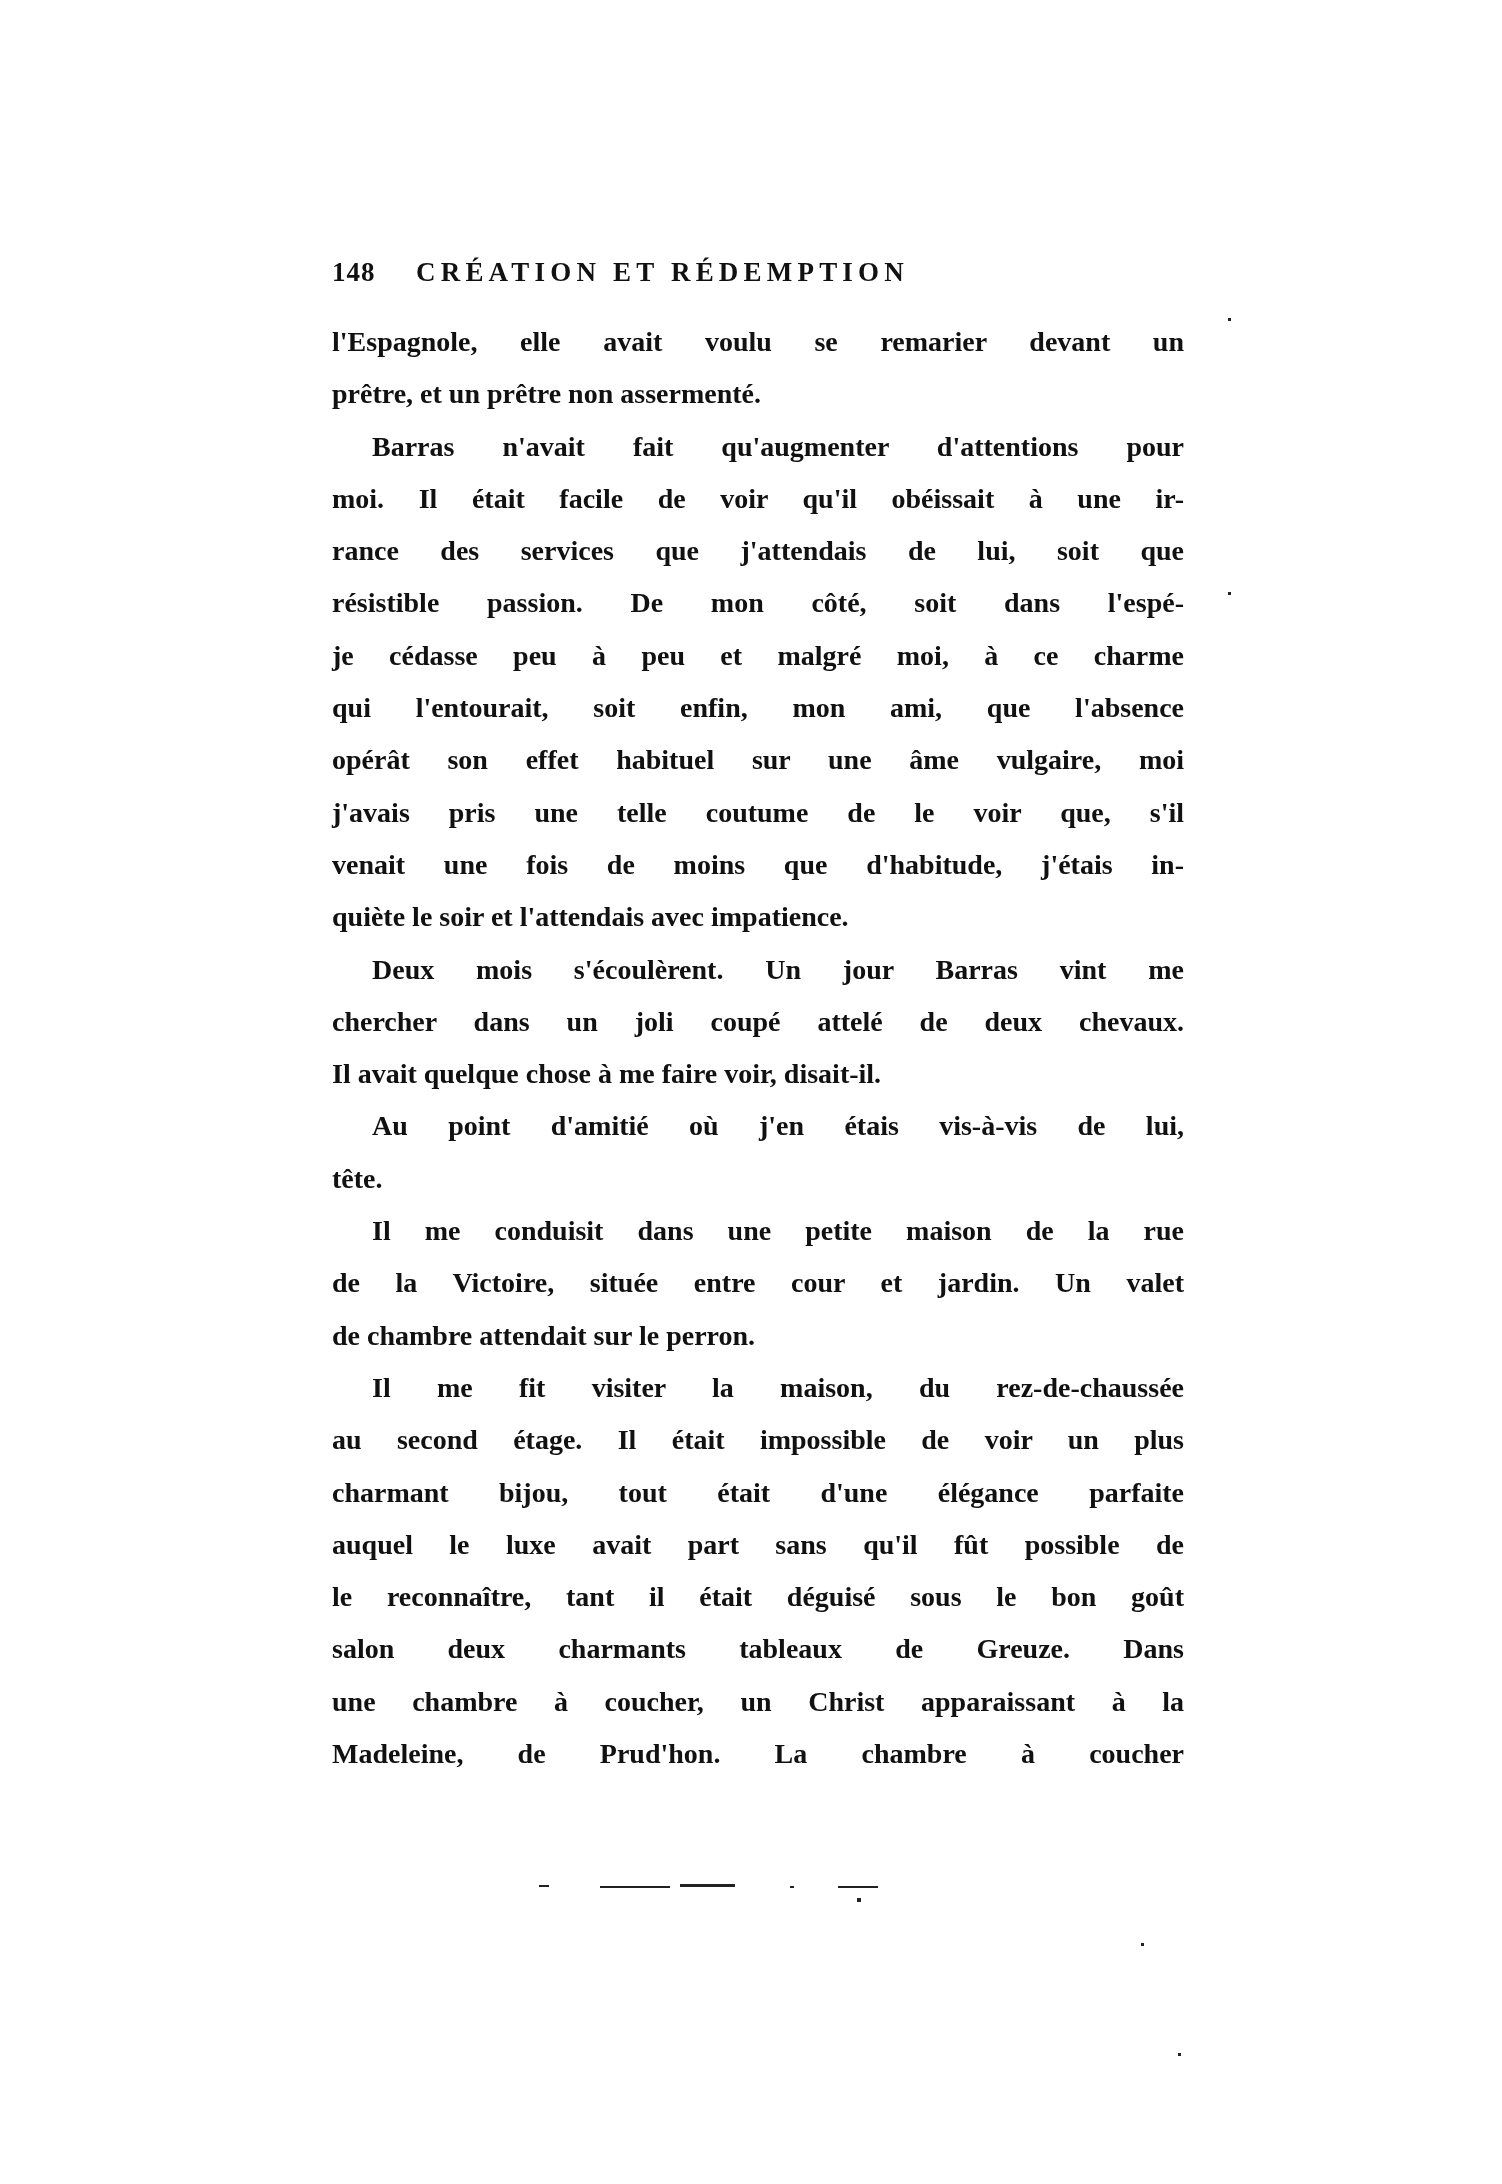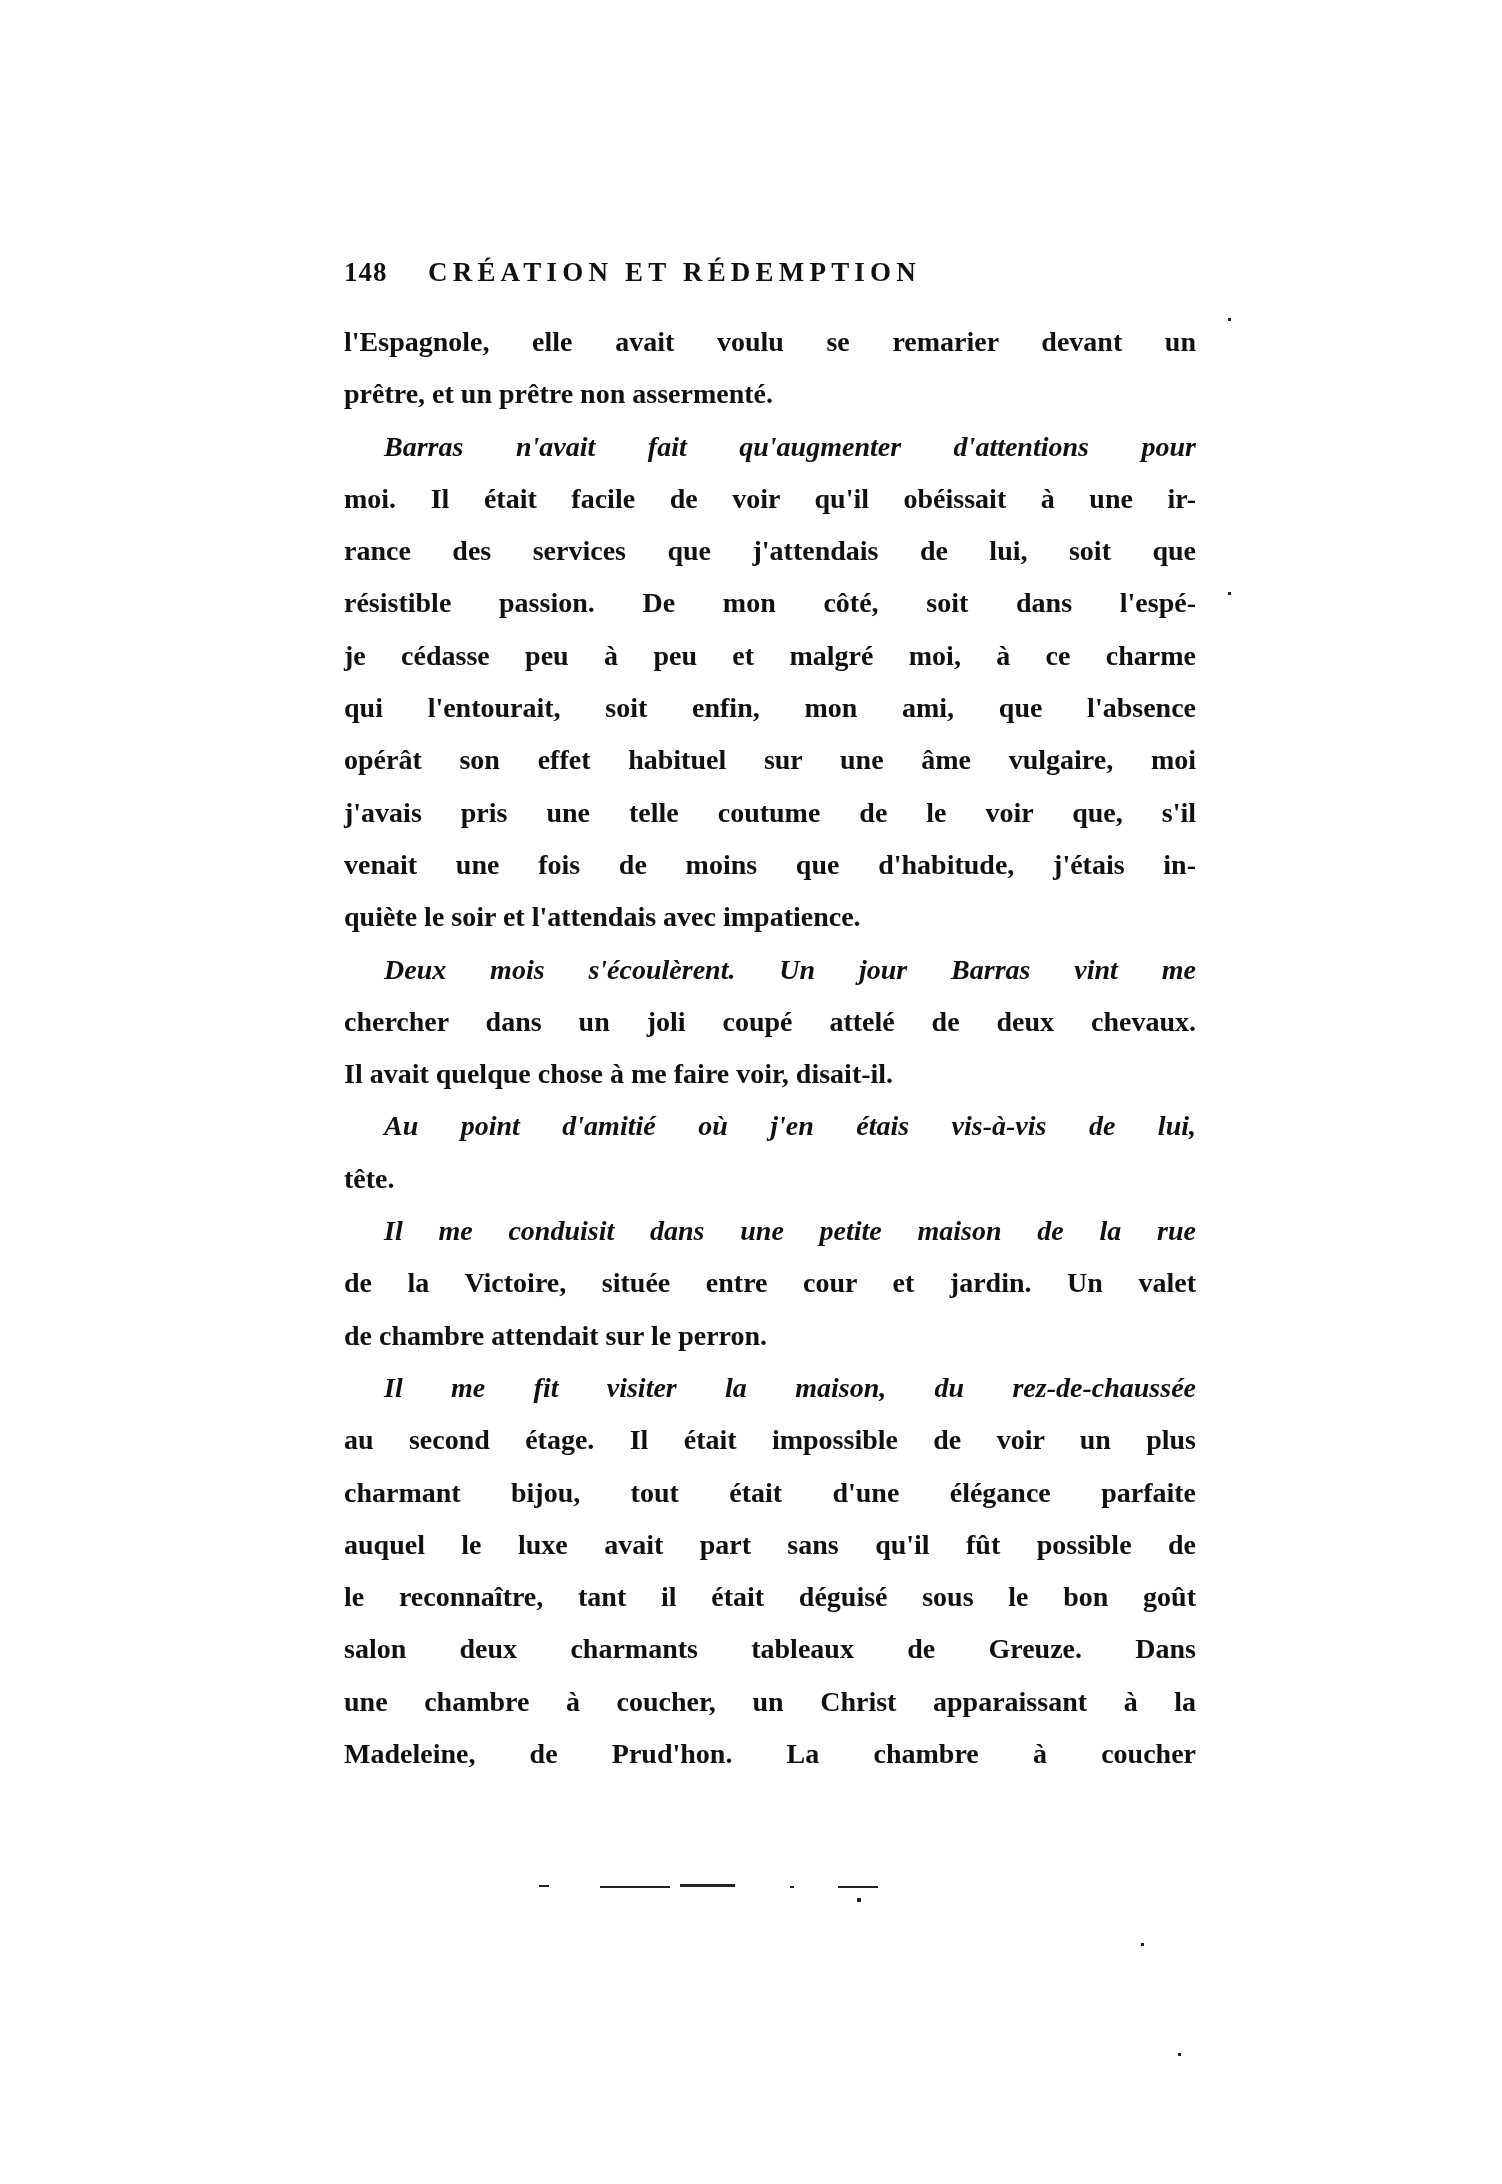--- a/index.html
+++ b/index.html
@@ -10,21 +10,21 @@
     body {
       width: 1502px;
       height: 2184px;
       position: relative;
       overflow: hidden;
       color: #111111;
       font-family: "Liberation Serif", "DejaVu Serif", serif;
     }
     .page {
       position: absolute;
-      left: 344px;
+      left: 332px;
       top: 255px;
       width: 852px;
     }
     .running-head {
       position: relative;
       height: 34px;
       font-weight: bold;
       font-size: 27px;
       line-height: 34px;
       white-space: nowrap;
@@ -53,21 +53,20 @@
     .line {
       display: block;
       height: 52.3px;
       white-space: nowrap;
       text-align: justify;
       text-align-last: justify;
       overflow: visible;
     }
     .line.indent {
       padding-left: 40px;
-      font-style: italic;
     }
     .line.last {
       text-align-last: left;
       font-family: Liberation Serif, serif;
     }
     .artifact {
       position: absolute;
       background: #222;
     }
   </style>

